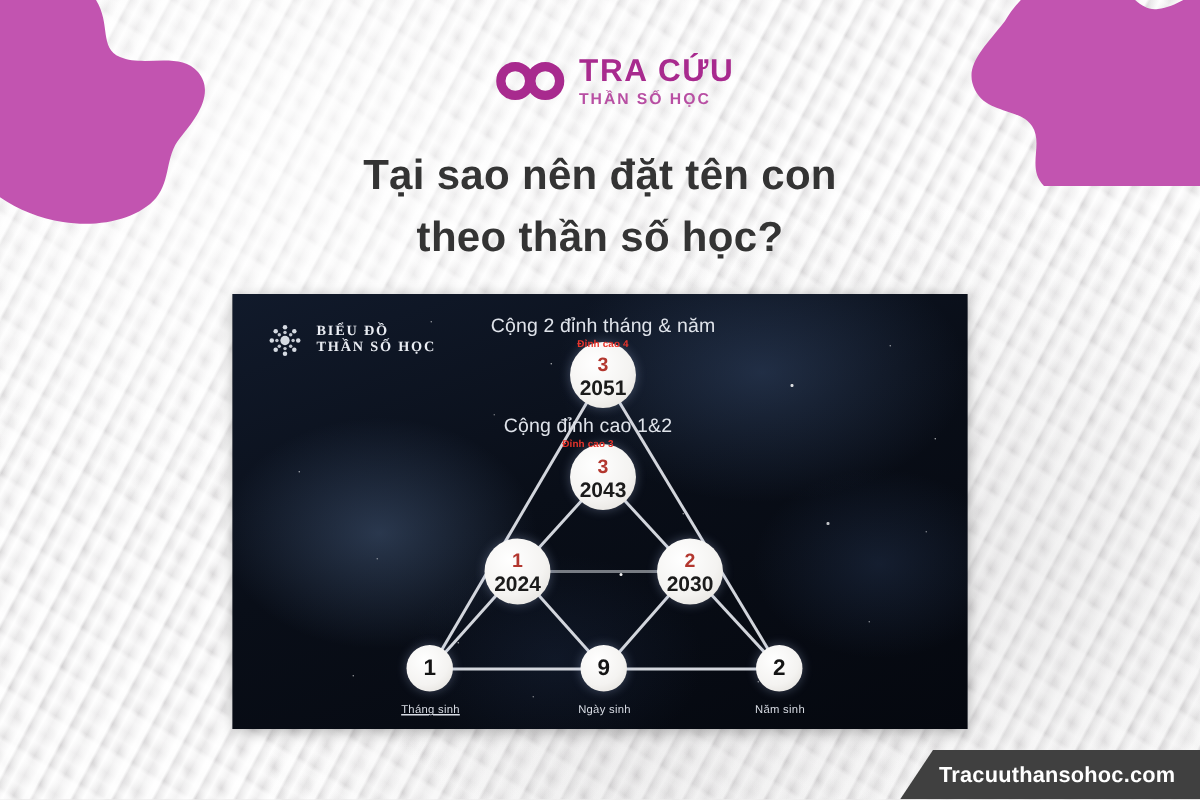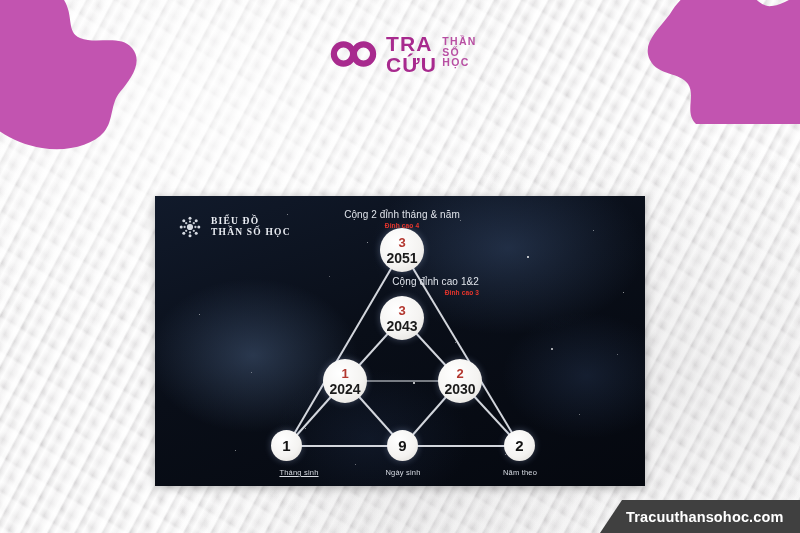--- a/index.html
+++ b/index.html
@@ -32,21 +32,21 @@
   
   .blob{position:absolute;}
   .blob svg{display:block;}
 
   
   .logo{
     position:absolute;left:330px;top:28px;width:160px;height:52px;
     display:flex;align-items:center;gap:9px;
   }
   .logo-mark{width:47px;height:30px;flex:none;}
-  .logo-text{display:flex;flex-direction:row;line-height:1;}
+  .logo-text{display:flex;flex-direction:column;line-height:1;}
   .logo-top{
     font-size:21px;font-weight:bold;letter-spacing:1.1px;color:#a82a8e;
   }
   .logo-sub{
     font-size:10.5px;font-weight:bold;letter-spacing:1.3px;color:#b84fa3;margin-top:3px;
   }
 
   
   .headline{
     position:absolute;left:0;right:0;top:96px;
@@ -99,21 +99,21 @@
   .node.dual .num-top{font-size:13px;margin-bottom:2px;}
   .node.dual .num-bot{font-size:14px;}
   .node.single{width:31px;height:31px;}
   .node.single .num-bot{font-size:15px;color:#141414;}
 
   .cap{
     position:absolute;color:#d9dde5;font-size:7.5px;text-align:center;
     letter-spacing:.2px;white-space:nowrap;
   }
   .ann{position:absolute;white-space:nowrap;line-height:1.35;}
-  .ann .a1{display:block;color:#dfe3ea;font-size:10px;letter-spacing:.1px;}
+  .ann .a1{display:block;color:#dfe3ea;font-size:13px;letter-spacing:.1px;}
   .ann .a2{display:block;color:#e8352c;font-size:6.6px;font-weight:bold;letter-spacing:.1px;}
   .ann.right{text-align:left;}
   .ann.left{text-align:right;}
   .ann.center{text-align:center;}
 
   
   .ribbon{
     position:absolute;left:600px;top:500px;height:33px;width:200px;
     background:#404040;
     clip-path:polygon(22px 0, 200px 0, 200px 33px, 0 33px);
@@ -156,20 +156,24 @@
           <circle cx="33.5" cy="15" r="9.6"></circle>
         </g>
       </svg>
     </div>
     <div class="logo-text">
       <div class="logo-top">TRA CỨU</div>
       <div class="logo-sub">THẦN SỐ HỌC</div>
     </div>
   </div>
 
+  <div class="headline">
+    <span>Tại sao nên đặt tên con</span>
+    <span class="l2">theo thần số học?</span>
+  </div>
 
   <div class="panel">
     <div class="sky"></div>
     <div class="stars">
       <div class="st" style="left:60px;top:32px;width:1.4px;height:1.4px;opacity:.8"></div>
       <div class="st" style="left:132px;top:18px;width:1px;height:1px;opacity:.6"></div>
       <div class="st" style="left:212px;top:46px;width:1.2px;height:1.2px;opacity:.7"></div>
       <div class="st" style="left:305px;top:24px;width:1px;height:1px;opacity:.55"></div>
       <div class="st" style="left:372px;top:60px;width:1.6px;height:1.6px;opacity:.85"></div>
       <div class="st" style="left:438px;top:34px;width:1.1px;height:1.1px;opacity:.6"></div>
@@ -268,30 +272,30 @@
     <div class="node single" style="left:116px;top:234px;">
       <div class="num-bot">1</div>
     </div>
     <div class="node single" style="left:232px;top:234px;">
       <div class="num-bot">9</div>
     </div>
     <div class="node single" style="left:349px;top:234px;">
       <div class="num-bot">2</div>
     </div>
 
-    <div class="cap" style="left:104px;top:272px;width:80px;text-decoration:underline;">Tháng sinh</div>
+    <div class="cap" style="left:92px;top:272px;width:80px;text-decoration:underline;">Tháng sinh</div>
     <div class="cap" style="left:208px;top:272px;width:80px;">Ngày sinh</div>
-    <div class="cap" style="left:325px;top:272px;width:80px;">Năm theo</div>
+    <div class="cap" style="left:325px;top:272px;width:80px;">Năm sinh</div>
 
     <div class="ann center" style="left:172px;top:12px;width:150px;">
       <span class="a1">Cộng 2 đỉnh tháng &amp; năm</span>
       <span class="a2">Đỉnh cao 4</span>
     </div>
 
-    <div class="ann center" style="left:194px;top:79px;width:130px;text-align:right;">
+    <div class="ann center" style="left:172px;top:79px;width:130px;">
       <span class="a1">Cộng đỉnh cao 1&amp;2</span>
       <span class="a2">Đỉnh cao 3</span>
     </div>
 
 
   </div>
 
   <div class="ribbon">
     <span>Tracuuthansohoc.com</span>
   </div>

